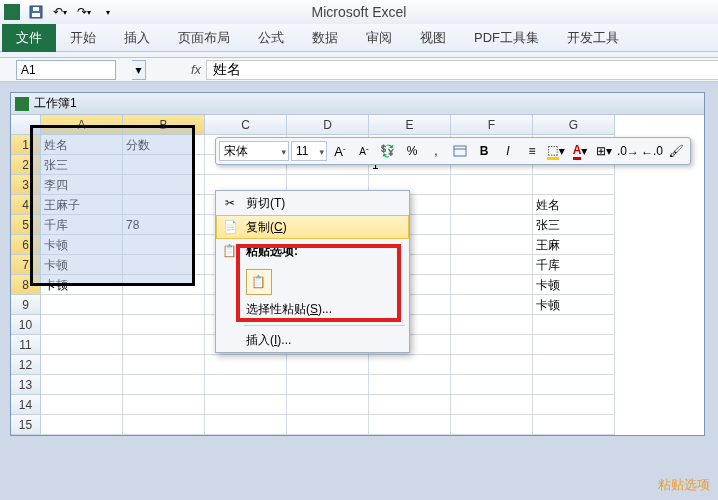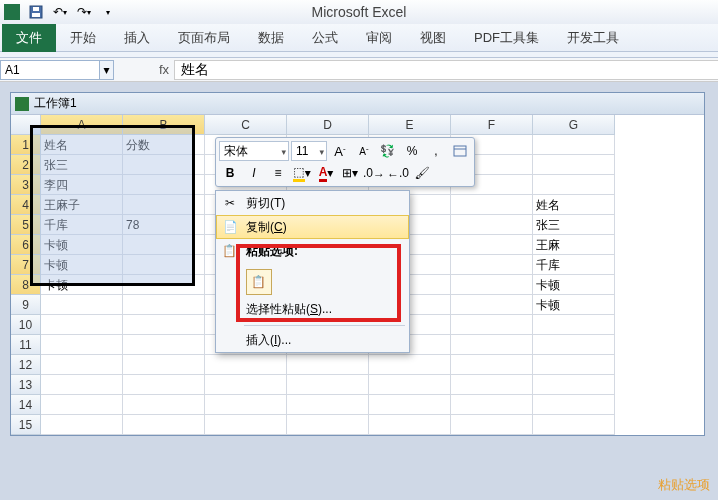--- a/index.html
+++ b/index.html
@@ -6,36 +6,36 @@
 body{background:#fff;width:718px;height:500px;overflow:hidden;position:relative}
 .titlebar{height:24px;background:linear-gradient(#fdfefe,#e8edf5);display:flex;align-items:center;padding:0 4px}
 .win-icon{width:16px;height:16px;background:#217346;margin-right:4px}
 .qat-btn{width:22px;height:20px;display:flex;align-items:center;justify-content:center;margin:0 1px}
 .app-title{position:absolute;left:50%;transform:translateX(-50%);font-size:14px;color:#444}
 .ribbon-tabs{height:28px;background:linear-gradient(#f5f8fc,#e8eef7);display:flex;align-items:flex-start;border-bottom:1px solid #b8c5d9}
 .tab{padding:5px 14px;font-size:13px;color:#3b3b3b;cursor:pointer}
 .tab.file{background:#1e7145;color:#fff;margin-left:2px}
 .ribbon-body{height:6px;background:#eef3fa;border-bottom:1px solid #b8c5d9}
 .formula-bar{height:24px;display:flex;align-items:center;border-bottom:1px solid #ccc;background:#f4f6f9}
-.name-box{width:100px;height:20px;border:1px solid #9db4d1;background:#fff;display:flex;align-items:center;padding:0 4px;margin:0 0}
+.name-box{width:100px;height:20px;border:1px solid #9db4d1;background:#fff;display:flex;align-items:center;padding:0 4px;margin:0 16px}
 .name-dd{width:14px;height:20px;border:1px solid #9db4d1;border-left:none;background:#eef3fa;display:flex;align-items:center;justify-content:center;margin-right:40px}
-.fx{width:20px;text-align:center;color:#555;font-size:13px}
+.fx{width:20px;text-align:center;font-style:italic;color:#555;font-size:13px}
 .formula-input{flex:1;height:20px;border:1px solid #ccc;border-right:none;background:#fff;padding:0 6px;font-size:14px}
 .worksheet-area{position:relative;background:#cfd8e6;padding:10px 0 0 10px;height:420px}
 .wb-window{background:#fff;border:1px solid #7a95b8;width:695px}
 .wb-title{height:22px;background:linear-gradient(#e9f0f8,#d3dfec);display:flex;align-items:center;padding:0 4px;border-bottom:1px solid #b8c5d9}
 .wb-ico{width:14px;height:14px;background:#2a7a3a;margin-right:5px}
 .grid{display:grid;grid-template-columns:30px repeat(7,82px);position:relative}
 .hd{background:linear-gradient(#f7fafc,#e1e9f3);border:1px solid #c2cfdd;border-top:none;border-left:none;text-align:center;height:20px;line-height:20px;color:#3b3b3b}
 .rh{background:linear-gradient(#f7fafc,#e1e9f3);border:1px solid #c2cfdd;border-top:none;border-left:none;text-align:center;height:20px;line-height:20px;color:#3b3b3b}
 .rh.sel,.hd.sel{background:linear-gradient(#fae79c,#f5d780)}
 .cell{border-right:1px solid #d4d9e2;border-bottom:1px solid #d4d9e2;height:20px;padding:0 3px;line-height:20px;overflow:hidden;white-space:nowrap}
 .cell.r{text-align:left}
 .sel-range{position:absolute;border:3px solid #000;background:rgba(180,200,230,.45);pointer-events:none}
-.mini-toolbar{position:absolute;background:#f4f6f9;border:1px solid #9eb2cc;border-radius:3px;box-shadow:2px 2px 5px rgba(0,0,0,.25);padding:3px;display:flex;flex-direction:column;gap:2px}
+.mini-toolbar{position:absolute;background:#f4f6f9;border:1px solid #9eb2cc;border-radius:3px;box-shadow:2px 2px 5px rgba(0,0,0,.25);padding:3px;display:flex;flex-direction:row;gap:2px}
 .mt-row{display:flex;align-items:center;gap:2px}
 .mt-combo{border:1px solid #b5c4d7;background:#fff;height:20px;padding:0 14px 0 4px;position:relative;font-size:12px;line-height:18px}
 .mt-combo::after{content:"▾";position:absolute;right:2px;top:1px;font-size:9px;color:#555}
 .mt-btn{width:22px;height:20px;border:1px solid transparent;display:flex;align-items:center;justify-content:center;font-size:12px}
 .ctx-menu{position:absolute;background:#f4f6f9;border:1px solid #9eb2cc;box-shadow:2px 3px 7px rgba(0,0,0,.3);width:195px}
 .ctx-item{display:flex;align-items:center;height:24px;padding:0 10px 0 30px;position:relative}
 .ctx-item.hover{background:linear-gradient(#fff2c8,#ffe79a);border:1px solid #e5c44e;padding-left:29px}
 .ctx-ico{position:absolute;left:6px;width:16px;height:16px;display:flex;align-items:center;justify-content:center}
 .ctx-sep{height:1px;background:#c7d1de;margin:2px 4px 2px 28px}
 .paste-opts{padding:3px 6px 3px 30px}
@@ -61,22 +61,22 @@
   <div class="qat-btn">↷<span style="font-size:8px">▾</span></div>
   <div class="qat-btn" style="font-size:8px">▾</div>
   <div class="app-title">Microsoft Excel</div>
 </div>
 
 <div class="ribbon-tabs">
   <div class="tab file">文件</div>
   <div class="tab">开始</div>
   <div class="tab">插入</div>
   <div class="tab">页面布局</div>
+  <div class="tab">公式</div>
   <div class="tab">数据</div>
-  <div class="tab">公式</div>
   <div class="tab">审阅</div>
   <div class="tab">视图</div>
   <div class="tab">PDF工具集</div>
   <div class="tab">开发工具</div>
 </div>
 <div class="ribbon-body"></div>
 
 <div class="formula-bar">
   <div class="name-box">A1</div>
   <div class="name-dd">▾</div>

